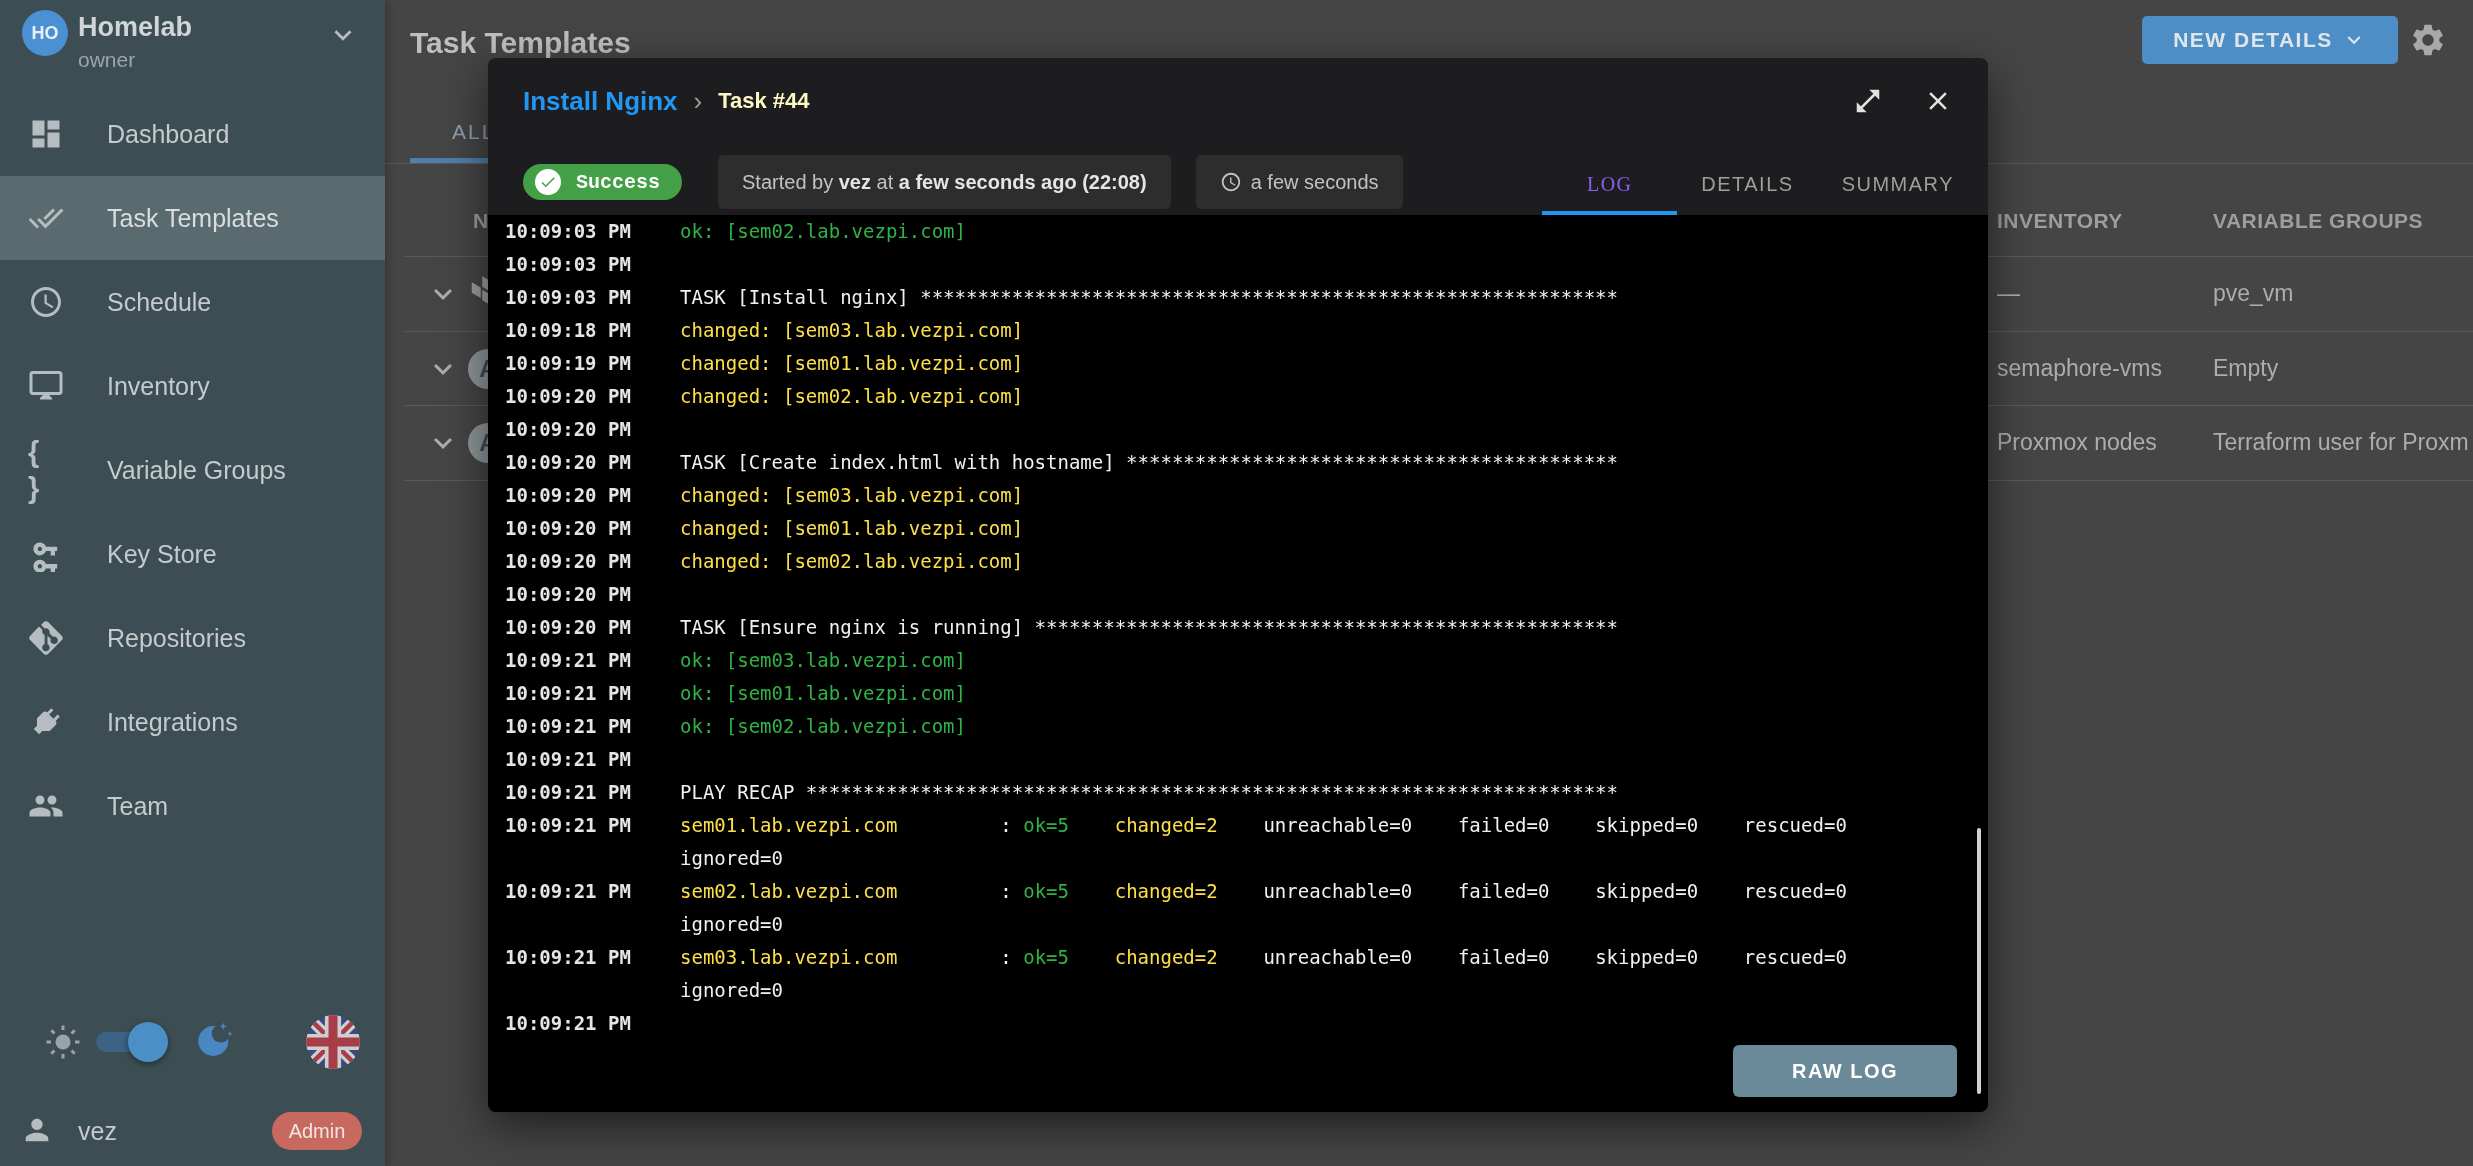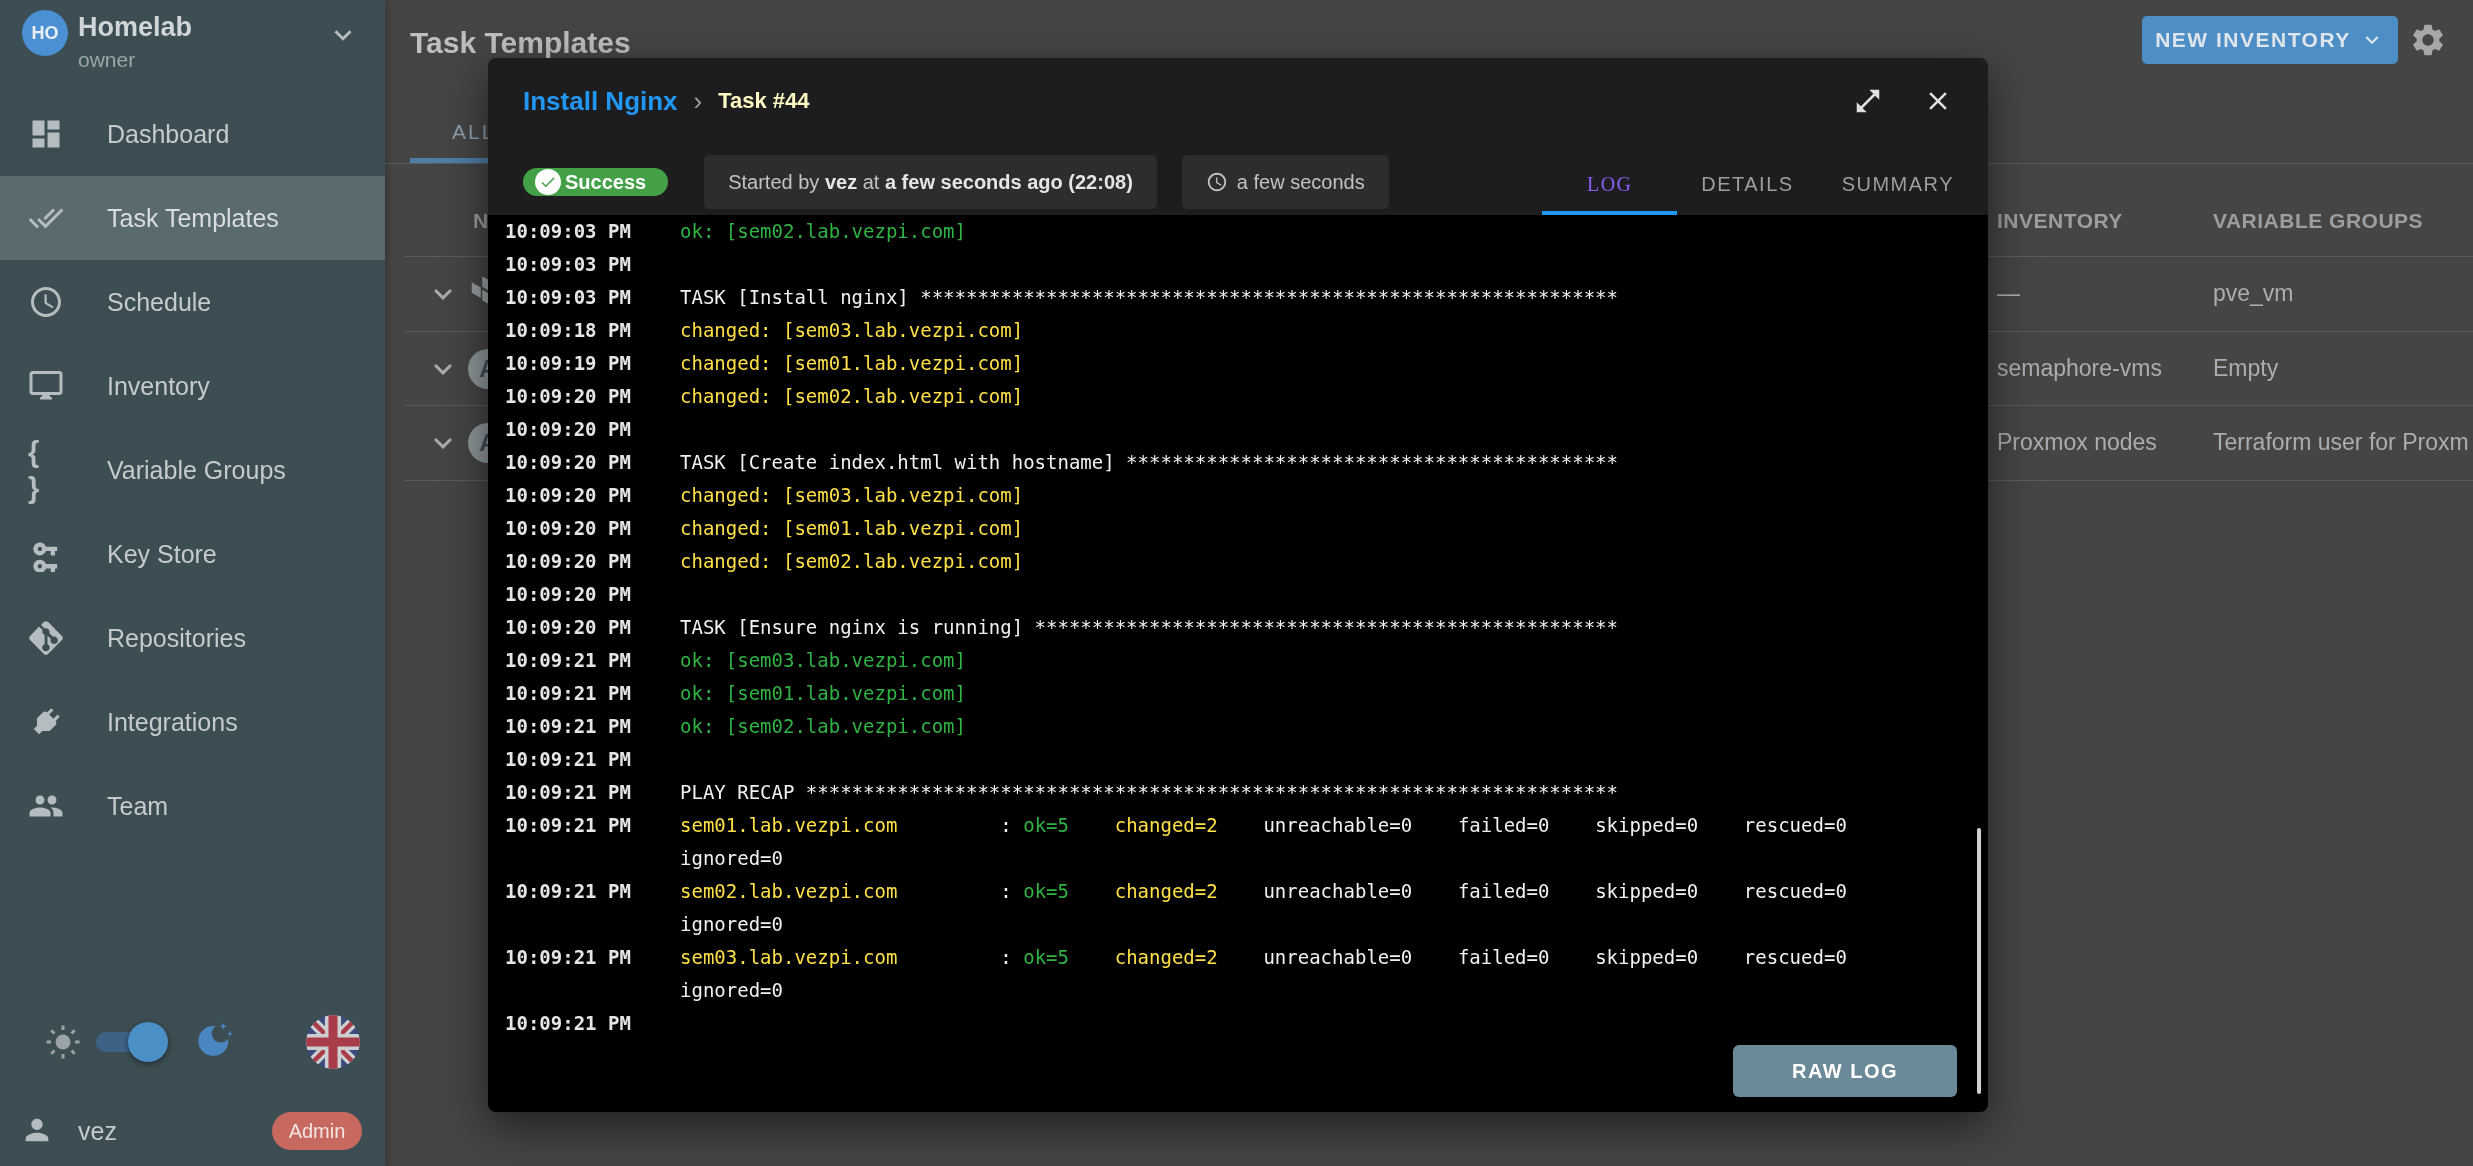--- a/index.html
+++ b/index.html
@@ -66,22 +66,22 @@
     background:#1d1d1f; box-shadow:0 14px 45px rgba(0,0,0,.55); z-index:5; overflow:hidden; }
   .m-title-row { position:absolute; left:35px; right:35px; top:24px; height:38px; display:flex; align-items:center; }
   .m-link { font-size:26px; font-weight:bold; color:#2196f3; cursor:pointer; }
   .m-sep { margin:0 16px; font-size:26px; color:#9e9e9e; }
   .m-task { font-size:22px; font-weight:bold; color:#fef9c3; }
   .m-spacer { flex:1; }
   .m-icon-btn { width:30px; height:30px; color:#e0e0e0; cursor:pointer; }
   .m-icon-btn + .m-icon-btn { margin-left:40px; }
 
   .m-status-row { position:absolute; left:35px; top:102px; height:44px; display:flex; align-items:center; }
-  .success-pill { height:28px; border-radius:22px; background:#43a047; display:flex; align-items:center;
-    padding:0 22px 0 12px; gap:4px; }
+  .success-pill { height:36px; border-radius:22px; background:#43a047; display:flex; align-items:center;
+    padding:0 22px 0 12px; gap:15px;font-family:Liberation Mono, monospace; }
   .success-pill .ckc { width:26px; height:26px; border-radius:50%; background:#ffffff; color:#43a047;
     display:flex; align-items:center; justify-content:center; }
   .success-pill .ckc svg { width:18px; height:18px; }
   .success-pill .lbl { font-size:20px; font-weight:bold; color:#ffffff; }
   .chip { height:54px; border-radius:5px; background:#2d2d2d; display:flex; align-items:center;
     padding:0 24px; font-size:20px; color:#c2c2c2; gap:9px; white-space:pre; }
   .chip b { color:#e5e5e5; }
   .chip .icon { width:22px; height:22px; color:#c2c2c2; }
   .chip1 { margin-left:36px; }
   .chip2 { margin-left:25px; }
@@ -242,21 +242,21 @@
     <span class="user-name">vez</span>
     <span class="admin-badge">Admin</span>
   </div>
 </div>
 
 <div class="page-title">Task Templates</div>
 <div class="tab-all">ALL</div>
 <div class="tabbar-line"></div>
 <div class="tab-all-underline"></div>
 <div class="new-template-btn">
-  <span class="lbl">NEW INVENTORY</span>
+  <span class="lbl">NEW DETAILS</span>
   <span class="icon">
       <svg viewBox="0 0 24 24" fill="currentColor">
         <path d="M16.59 8.59L12 13.17 7.41 8.59 6 10l6 6 6-6z"></path>
       </svg>
     </span>
 </div>
 <span class="gear icon">
     <svg viewBox="0 0 24 24" fill="currentColor">
       <path d="M19.14 12.94c.04-.3.06-.61.06-.94 0-.32-.02-.64-.07-.94l2.03-1.58c.18-.14.23-.41.12-.61l-1.92-3.32c-.12-.22-.37-.29-.59-.22l-2.39.96c-.5-.38-1.03-.7-1.62-.94l-.36-2.54c-.04-.24-.24-.41-.48-.41h-3.84c-.24 0-.43.17-.47.41l-.36 2.54c-.59.24-1.13.57-1.62.94l-2.39-.96c-.22-.08-.47 0-.59.22L2.74 8.87c-.12.21-.08.47.12.61l2.03 1.58c-.05.3-.09.63-.09.94s.02.64.07.94l-2.03 1.58c-.18.14-.23.41-.12.61l1.92 3.32c.12.22.37.29.59.22l2.39-.96c.5.38 1.03.7 1.62.94l.36 2.54c.05.24.24.41.48.41h3.84c.24 0 .44-.17.47-.41l.36-2.54c.59-.24 1.13-.56 1.62-.94l2.39.96c.22.08.47 0 .59-.22l1.92-3.32c.12-.22.07-.47-.12-.61l-2.01-1.58zM12 15.6c-1.98 0-3.6-1.62-3.6-3.6s1.62-3.6 3.6-3.6 3.6 1.62 3.6 3.6-1.62 3.6-3.6 3.6z"></path>
     </svg>

